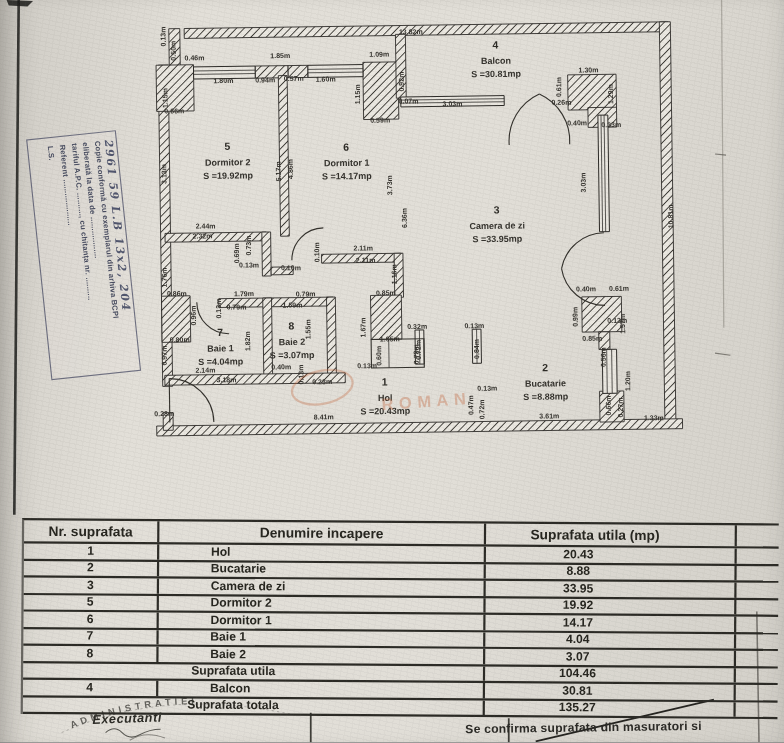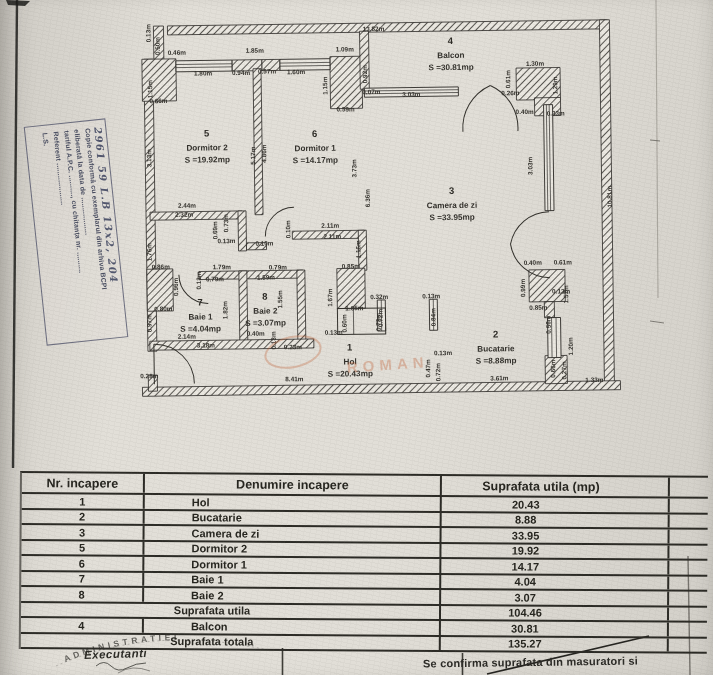--- a/index.html
+++ b/index.html
@@ -277,21 +277,21 @@
     <div class="s0">2961 59 L.B  13x2, 204</div>
     <div class="s1">Copie conformă cu exemplarul din arhiva BCPI</div>
     <div class="s2">eliberată la data de ..................</div>
     <div class="s3">tariful A.P.C. .........., cu chitanța nr. ..........</div>
     <div class="s4">Referent ....................</div>
     <div class="s5">L.S.</div>
   </div>
 
   <div class="atable">
     <div class="trow head">
-      <div class="c1">Nr. incapere</div>
+      <div class="c1">Nr. suprafata</div>
       <div class="c2">Denumire incapere</div>
       <div class="c3">Suprafata utila (mp)</div>
       <div class="c4"></div>
     </div>
     <div id="tbody">
         <div class="trow">
           <div class="c1">1</div>
           <div class="c2">Hol</div>
           <div class="c3">20.43</div>
           <div class="c4"></div>

